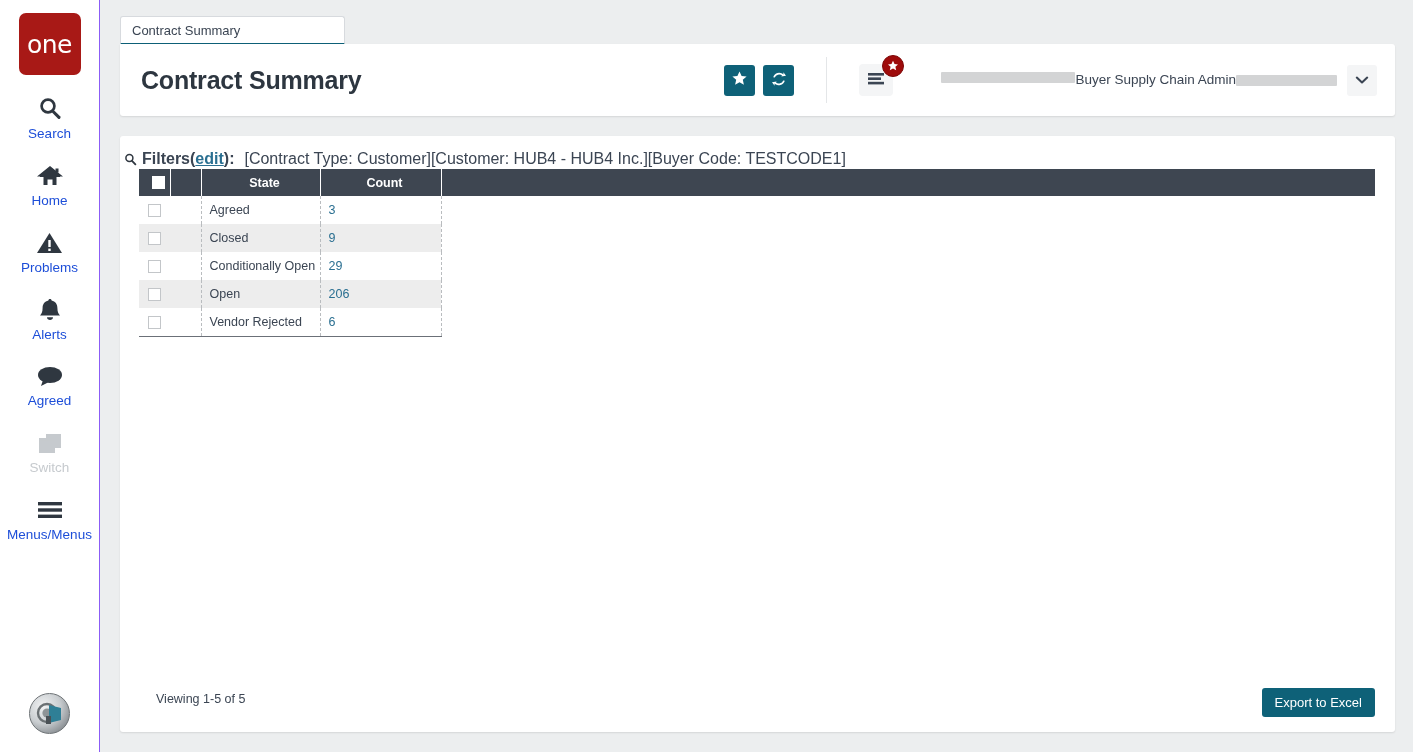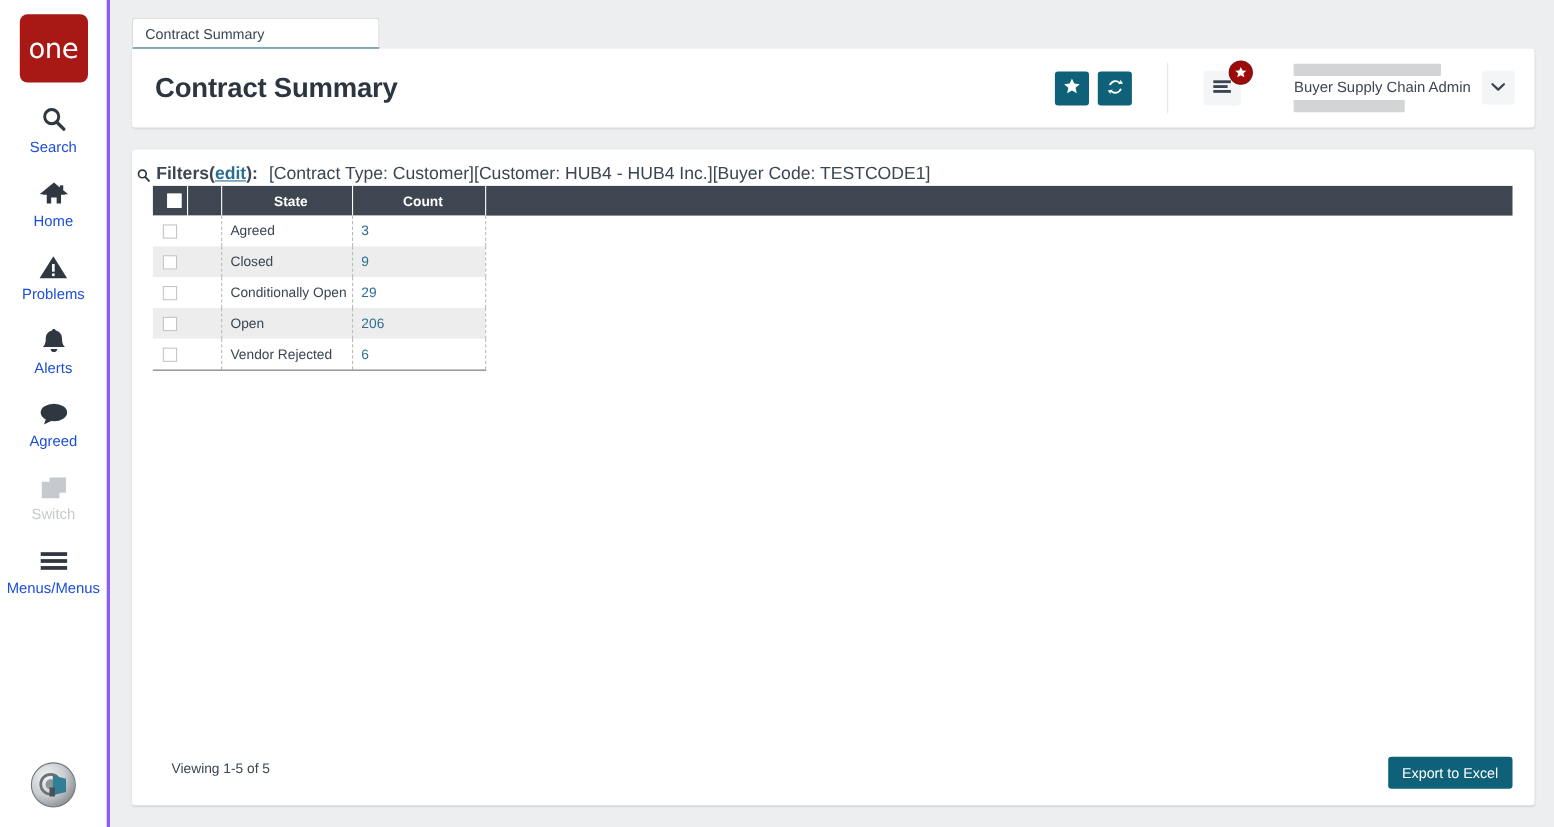--- a/index.html
+++ b/index.html
@@ -12,21 +12,21 @@
     font-family: "Liberation Sans", sans-serif;
     color: #333a42;
   }
   #app { position: relative; width: 1413px; height: 752px; }
 
   
   #sidebar {
     position: absolute; left: 0; top: 0;
     width: 100px; height: 752px;
     background: #ffffff;
-    border-right: 3px solid #8b5cf6;
+    border-right: 1px solid #8b5cf6;
     display: flex; flex-direction: column; align-items: center;
   }
   .logo {
     width: 62px; height: 62px; margin-top: 13px;
     background: #a81916;
     border-radius: 7px;
     display: flex; align-items: center; justify-content: center;
   }
   .logo-text {
     font-family: "DejaVu Sans", sans-serif;
@@ -109,21 +109,21 @@
   .menu-badge {
     position: absolute; top: -9px; right: -11px;
     width: 22px; height: 22px; border-radius: 50%;
     background: #9e0b0b;
     border: 1px solid #7d0808;
     display: flex; align-items: center; justify-content: center;
   }
   .user-block {
     display: flex; align-items: center; gap: 10px; margin-right: 18px;
   }
-  .user-texts { display: flex; flex-direction: column; align-items: flex-start; }
+  .user-texts { display: flex; flex-direction: row; align-items: flex-start; }
   .redact-bar { background: #d3d4d5; height: 11px; border-radius: 1px; }
   .redact-top { width: 134px; margin-bottom: 3px; }
   .redact-bottom { width: 101px; margin-top: 3px; }
   .user-role { font-size: 13.5px; color: #3b4553; line-height: 1.15; }
   .caret-btn {
     width: 30px; height: 31px;
     background: #f4f5f6; border: none; border-radius: 3px;
     display: flex; align-items: center; justify-content: center;
     cursor: pointer; padding: 0;
   }

